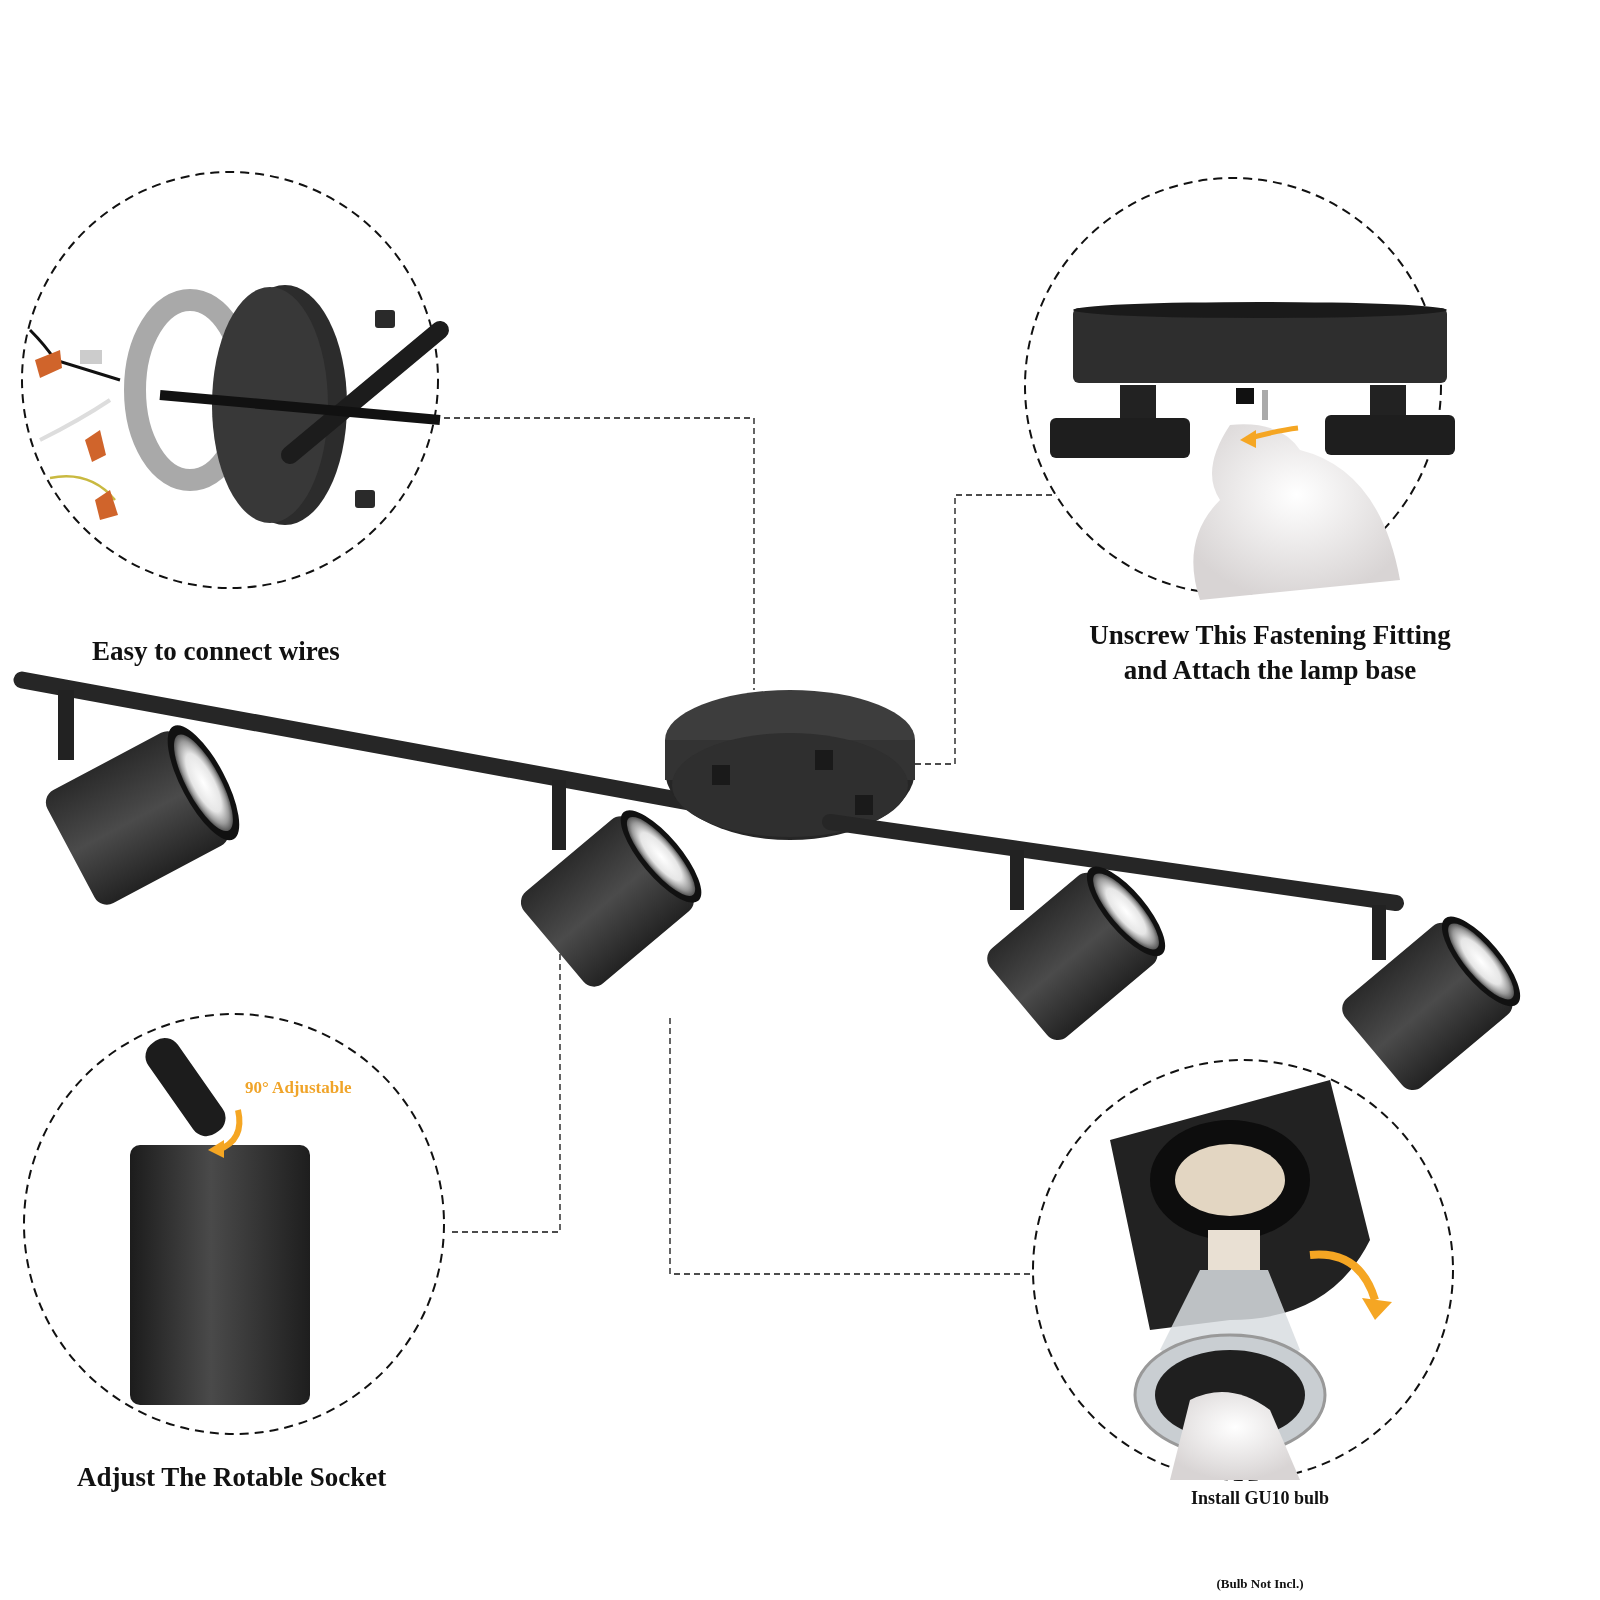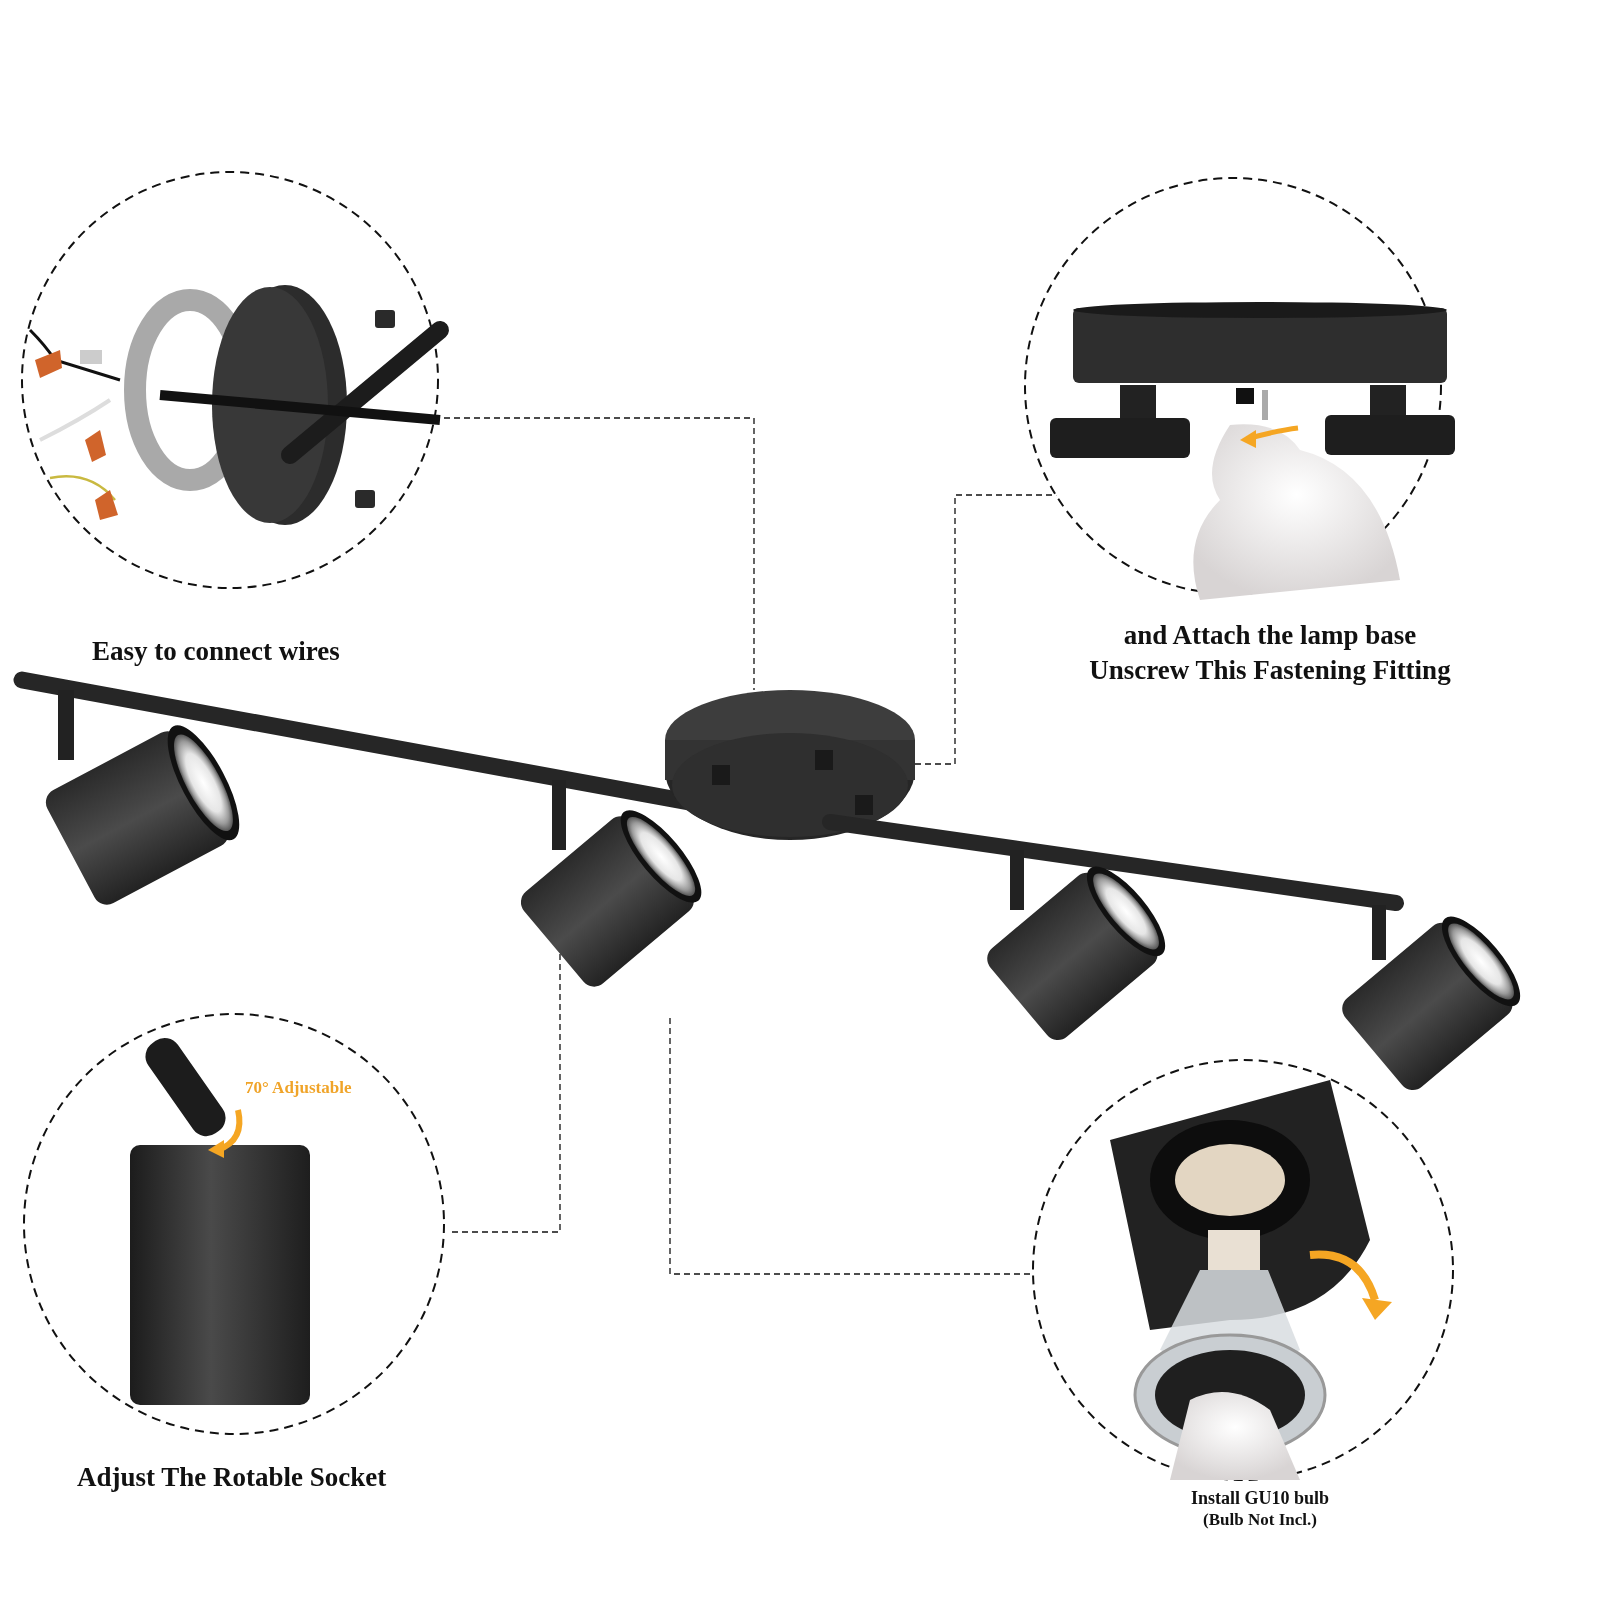--- a/index.html
+++ b/index.html
@@ -3,21 +3,21 @@
   <meta charset="utf-8">
   <style>
     html, body { margin: 0; padding: 0; background: #ffffff; }
     body { width: 1600px; height: 1600px; position: relative; overflow: hidden; font-family: "Liberation Serif", serif; }
     .canvas { position: absolute; left: 0; top: 0; width: 1600px; height: 1600px; }
     .caption { position: absolute; font-family: "Liberation Serif", serif; font-weight: bold; color: #111; text-align: center; white-space: nowrap; }
     .cap-wires { left: 92px; top: 636px; font-size: 27px; text-align: right; }
     .cap-unscrew { left: 1060px; top: 618px; width: 420px; font-size: 27px; line-height: 35px; }
     .cap-socket { left: 77px; top: 1462px; font-size: 27px; text-align: right; }
     .cap-gu10 { left: 1140px; top: 1488px; width: 240px; font-size: 18px; }
-    .cap-gu10-sub { left: 1140px; top: 1510px; width: 240px; font-size: 17px; }
+    .cap-gu10-sub { left: 1140px; top: 1576px; width: 240px; font-size: 13px; }
     .adjust-label { position: absolute; left: 245px; top: 1078px; font-family: "Liberation Serif", serif; font-weight: bold; font-size: 17px; color: #f0a429; white-space: nowrap; }
   </style>
 </head>
 <body>
 
 <svg class="canvas" viewBox="0 0 1600 1600" xmlns="http://www.w3.org/2000/svg">
   <defs>
     <linearGradient id="cyl" x1="0" y1="0" x2="1" y2="0">
       <stop offset="0" stop-color="#1c1c1c"></stop>
       <stop offset="0.45" stop-color="#4a4a4a"></stop>
@@ -161,19 +161,19 @@
     <ellipse cx="1230" cy="1395" rx="95" ry="60" fill="#c9ced2" stroke="#999" stroke-width="3"></ellipse>
     <ellipse cx="1230" cy="1395" rx="75" ry="45" fill="#1f1f1f"></ellipse>
     <path d="M1190,1400 Q1230,1380 1270,1410 L1300,1480 L1170,1480 Z" fill="url(#glove)"></path>
     <path d="M1310,1255 Q1360,1250 1375,1300" stroke="#f5a623" stroke-width="8" fill="none"></path>
     <polygon points="1362,1298 1392,1302 1375,1320" fill="#f5a623"></polygon>
   </g>
 </svg>
 
 <div class="caption cap-wires">Easy to connect wires</div>
 <div class="caption cap-unscrew">
+  <div>Unscrew This Fastening Fitting</div>
   <div>and Attach the lamp base</div>
-  <div>Unscrew This Fastening Fitting</div>
 </div>
-<div class="adjust-label">70° Adjustable</div>
+<div class="adjust-label">90° Adjustable</div>
 <div class="caption cap-socket">Adjust The Rotable Socket</div>
 <div class="caption cap-gu10">Install GU10 bulb</div>
 <div class="caption cap-gu10-sub">(Bulb Not Incl.)</div>
 
 </body></html>

